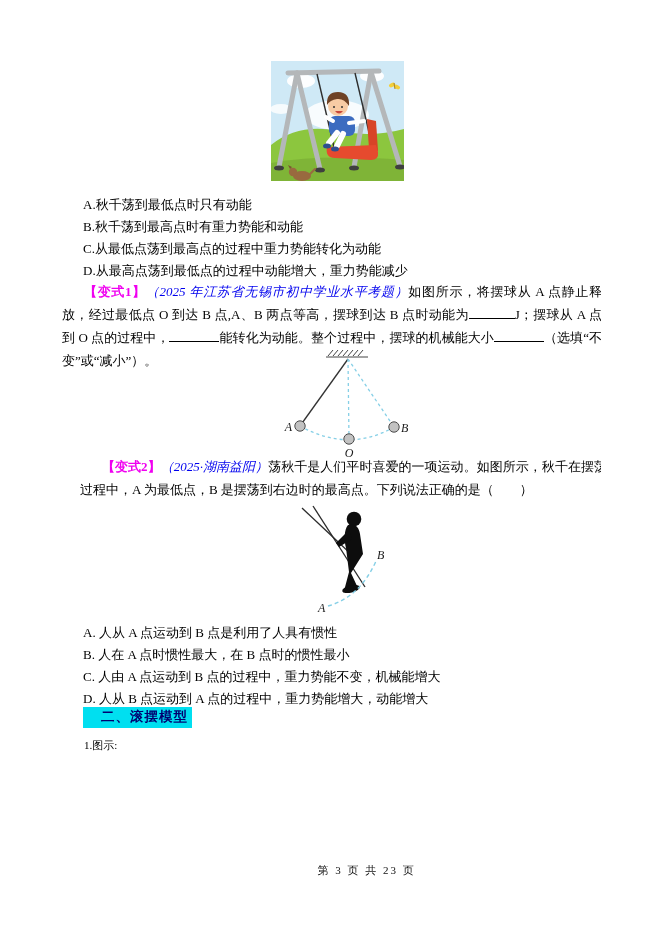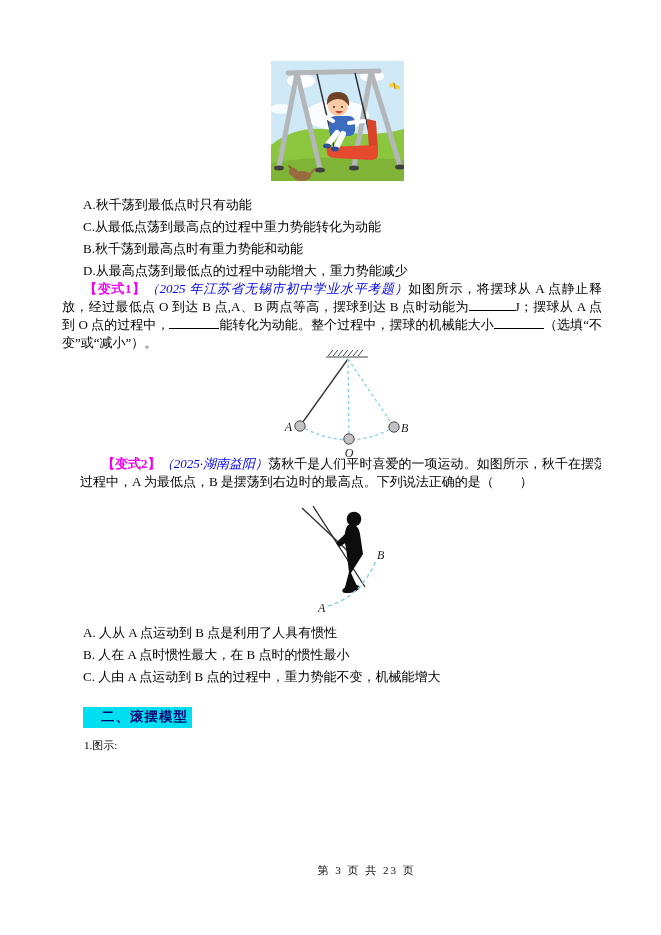--- a/index.html
+++ b/index.html
@@ -2,21 +2,21 @@
 <html><head>
 <meta charset="utf-8">
 <style>
   html,body{margin:0;padding:0;background:#ffffff;}
   .page{
     position:relative;width:601px;height:935px;background:#ffffff;overflow:hidden;
     font-family:"Liberation Serif","DejaVu Serif",serif;color:#000;font-size:13px;border-radius:9px;
   }
   .abs{position:absolute;}
   .optlist{line-height:22px;white-space:nowrap;}
-  .para{width:540px;text-align:justify;line-height:18px;text-indent:22px;}
+  .para{width:540px;text-align:justify;line-height:23px;text-indent:22px;}
   .label-magenta{color:#f000f0;font-weight:bold;}
   .source-blue{color:#0000ee;font-style:italic;}
   .blank{display:inline-block;width:46px;height:12px;border-bottom:1px solid #000;}
   .blank.wide{width:50px;}
   .section-head{
     display:inline-block;background:#00dff0;color:#000070;font-weight:bold;
     font-size:13.5px;padding:1px 4px 2px 18px;letter-spacing:1px;
   }
   .fig-label{font-size:11px;}
   .footer{width:661px;text-align:center;font-size:11px;letter-spacing:2px;color:#111;margin-left:36px;}
@@ -82,22 +82,22 @@
     <g>
       <ellipse cx="31" cy="115" rx="9" ry="5" fill="#996a3f"></ellipse>
       <circle cx="22" cy="111" r="4.2" fill="#996a3f"></circle>
       <path d="M19,108 l-2,-4 l4,2 Z" fill="#7a5430"></path>
       <line x1="39" y1="113" x2="44" y2="108" stroke="#996a3f" stroke-width="2" stroke-linecap="round"></line>
     </g>
   </svg>
 
   <div class="abs optlist" style="left:83px;top:194px;">
     <div>A.秋千荡到最低点时只有动能</div>
+    <div>B.秋千荡到最高点时有重力势能和动能</div>
     <div>C.从最低点荡到最高点的过程中重力势能转化为动能</div>
-    <div>B.秋千荡到最高点时有重力势能和动能</div>
     <div>D.从最高点荡到最低点的过程中动能增大，重力势能减少</div>
   </div>
 
   <div class="abs para" style="left:62px;top:280px;">
     <span class="label-magenta">【变式1】</span><span class="source-blue">（2025 年江苏省无锡市初中学业水平考题）</span><span>如图所示，将摆球从 A 点静止释放，经过最低点 O 到达 B 点,A、B 两点等高，摆球到达 B 点时动能为</span><span class="blank"></span><span>J；摆球从 A 点到 O 点的过程中，</span><span class="blank wide"></span><span>能转化为动能。整个过程中，摆球的机械能大小</span><span class="blank wide"></span><span>（选填“不变”或“减小”）。</span>
   </div>
 
   <svg class="abs" style="left:278px;top:346px;" width="136" height="116" viewBox="0 0 136 116">
 
     <g stroke="#444" stroke-width="1">
@@ -148,20 +148,21 @@
 
     <path d="M40,108 Q72,99 88,63" fill="none" stroke="#85cfe6" stroke-width="1.4" stroke-dasharray="4,3"></path>
     <text class="diagram-label" x="30" y="114">A</text>
     <text class="diagram-label" x="89" y="61">B</text>
   </svg>
 
   <div class="abs optlist" style="left:83px;top:622px;">
     <div>A. 人从 A 点运动到 B 点是利用了人具有惯性</div>
     <div>B. 人在 A 点时惯性最大，在 B 点时的惯性最小</div>
     <div>C. 人由 A 点运动到 B 点的过程中，重力势能不变，机械能增大</div>
+    <div>D. 人从 B 点运动到 A 点的过程中，重力势能增大，动能增大</div>
   </div>
 
   <div class="abs" style="left:83px;top:707px;">
     <span class="section-head">二、滚摆模型</span>
   </div>
 
   <div class="abs fig-label" style="left:84px;top:738px;">1.图示:</div>
 
   <div class="abs footer" style="left:0;top:863px;">第 3 页 共 23 页</div>
 

